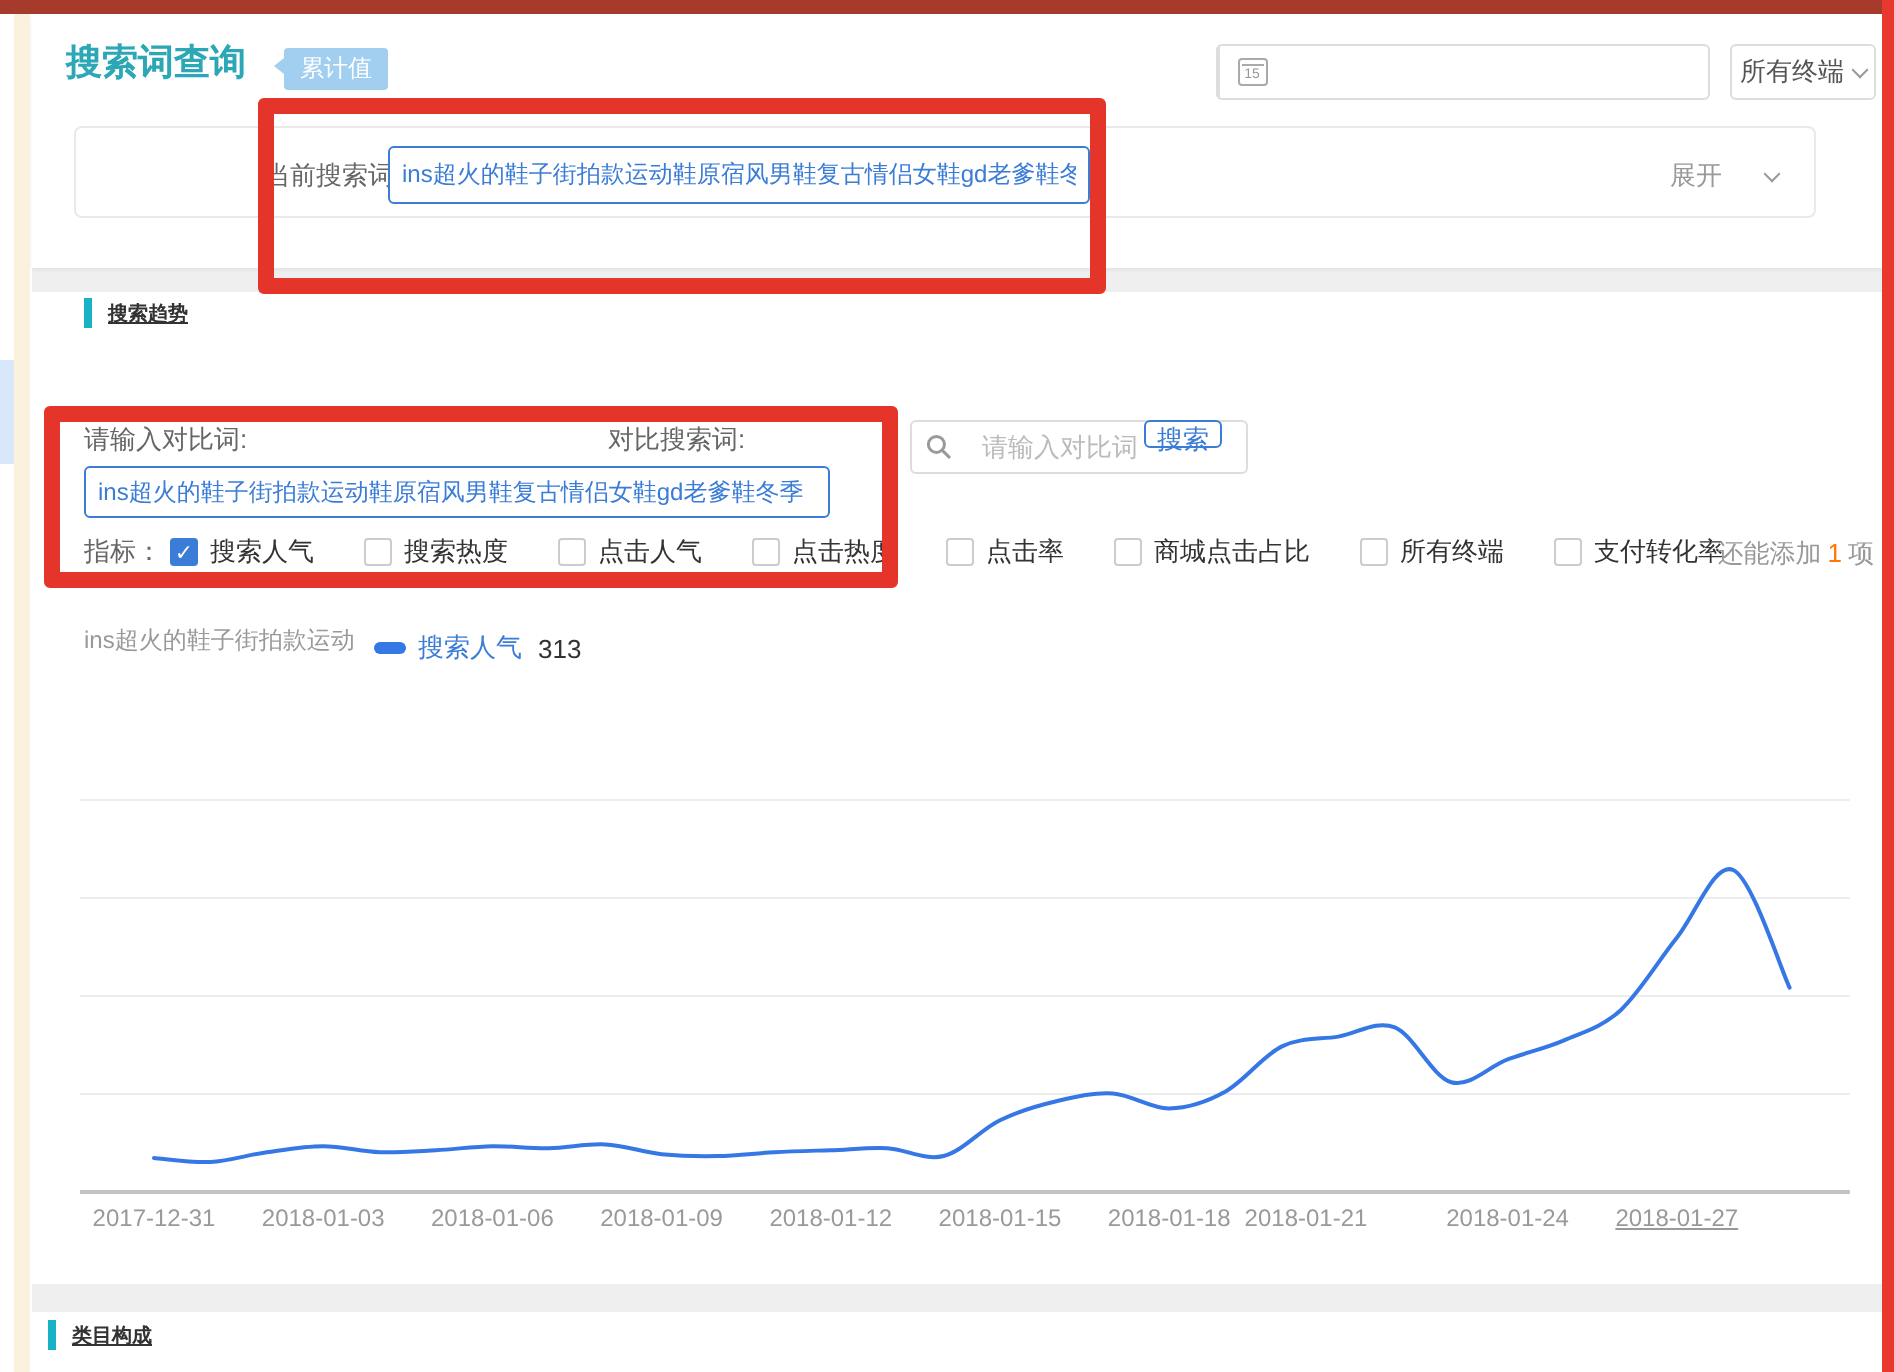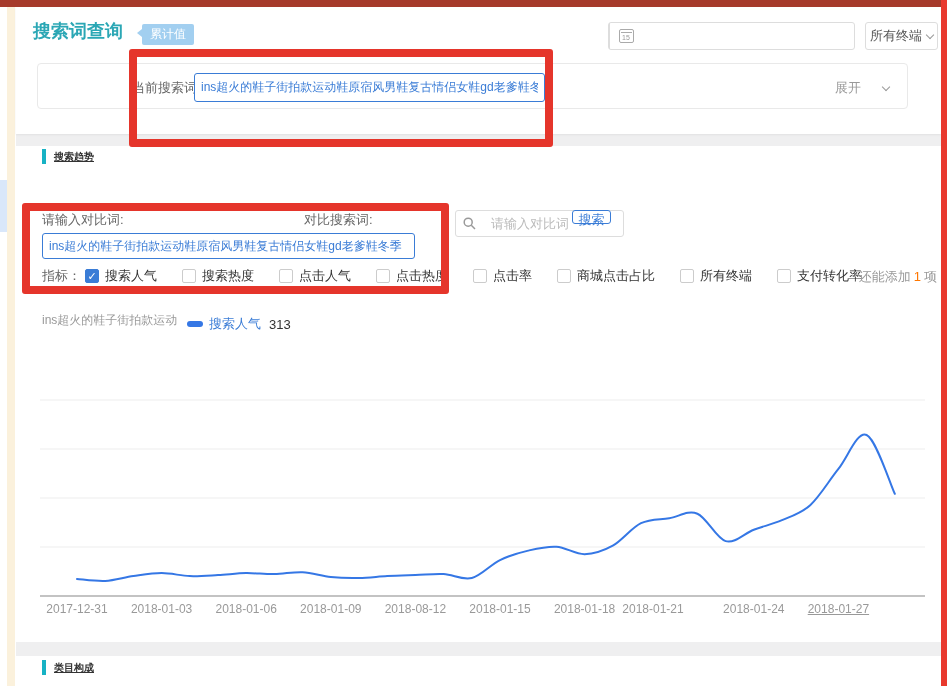--- a/index.html
+++ b/index.html
@@ -175,31 +175,31 @@
         <line x1="0" x2="885" y1="103" y2="103" stroke="#ededed" stroke-width="1"></line>
         <line x1="0" x2="885" y1="54" y2="54" stroke="#ededed" stroke-width="1"></line>
         <line x1="0" x2="885" y1="250" y2="250" stroke="#c3c3c3" stroke-width="2"></line>
         <path d="M37,233.01333333333332C41.7,233.3 55.8,235.5 65.2,235.0C74.6,234.5 84.0,231.4 93.4,230.1C102.8,228.8 112.2,227.1 121.6,227.1C131.0,227.1 140.4,229.7 149.8,230.1C159.2,230.4 168.6,229.6 178.0,229.1C187.4,228.6 196.8,227.3 206.2,227.1C215.6,227.0 225.0,228.3 234.4,228.1C243.8,228.0 253.2,225.7 262.6,226.2C272.0,226.6 281.4,230.1 290.8,231.1C300.2,232.0 309.6,232.2 319.0,232.0C328.4,231.9 337.8,230.6 347.2,230.1C356.6,229.6 366.0,229.4 375.4,229.1C384.8,228.8 394.2,227.6 403.6,228.1C413.0,228.6 422.4,234.4 431.8,232.0C441.2,229.7 450.6,218.6 460.0,214.1C469.4,209.5 478.8,206.8 488.2,204.6C497.6,202.4 507.0,200.1 516.4,200.7C525.8,201.3 535.2,208.3 544.6,208.2C554.0,208.0 563.4,204.9 572.8,199.7C582.2,194.5 591.6,181.7 601.0,177.2C610.4,172.6 619.8,173.8 629.2,172.3C638.6,170.7 648.0,163.9 657.4,167.7C666.8,171.5 676.2,192.5 685.6,195.1C695.0,197.8 704.4,187.2 713.8,183.7C723.2,180.2 732.6,178.3 742.0,174.2C751.4,170.1 760.8,167.7 770.2,159.2C779.6,150.6 789.0,134.6 798.4,122.9C807.8,111.2 817.2,84.8 826.6,89.0C836.0,93.1 850.1,138.0 854.8,147.8" fill="none" stroke="#3577e5" stroke-width="2" stroke-linejoin="round" stroke-linecap="round"></path>
       </svg></div>
   <div class="ticks" id="x-ticks">
       <span class="tick" style="left: 37px;">2017-12-31</span>
       <span class="tick" style="left: 121.6px;">2018-01-03</span>
       <span class="tick" style="left: 206.2px; text-align: center;">2018-01-06</span>
       <span class="tick" style="left: 290.8px;">2018-01-09</span>
-      <span class="tick" style="left: 375.4px;">2018-08-12</span>
+      <span class="tick" style="left: 375.4px;">2018-01-12</span>
       <span class="tick" style="left: 460px;">2018-01-15</span>
       <span class="tick" style="left: 544.6px;">2018-01-18</span>
       <span class="tick" style="left: 613px;">2018-01-21</span>
       <span class="tick" style="left: 713.8px;">2018-01-24</span>
       <span class="tick" style="left: 798.4px; text-decoration: underline;">2018-01-27</span>
     </div>
 </div>
 
 <div class="card" id="card-category">
-  <div class="sec-head" style="left:26px; top:4px;justify-content:flex-end;">
+  <div class="sec-head" style="left:8px; top:4px;justify-content:flex-end;">
     <span class="teal-bar"></span>
     <span class="sec-title">类目构成</span>
   </div>
 </div>
 
 <div class="anno" id="anno-1"></div>
 <div class="anno" id="anno-2"></div>
 <div class="abs" id="top-red-bar"></div>
 <div class="abs" id="right-red-strip"></div>
 

